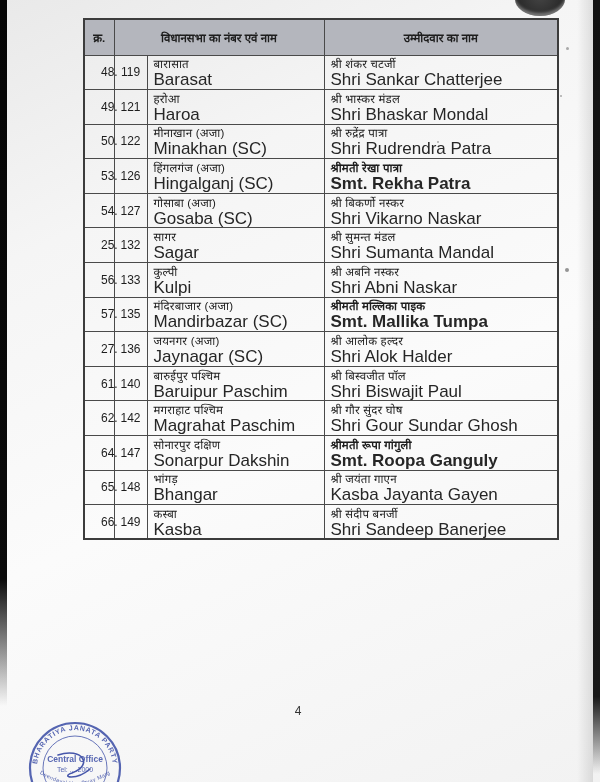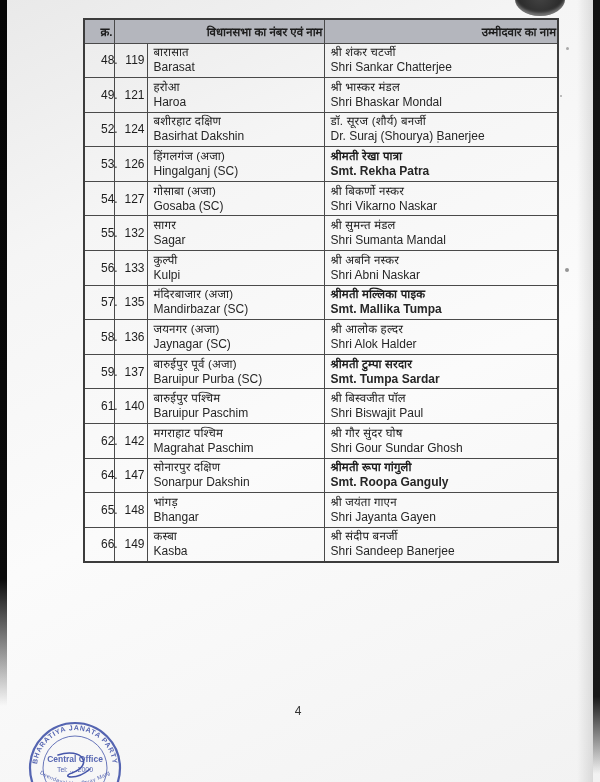--- a/index.html
+++ b/index.html
@@ -23,28 +23,28 @@
     background:linear-gradient(to left,rgba(0,0,0,0.10),rgba(0,0,0,0));}
   .binder-hole{position:absolute;left:515px;top:-18px;width:50px;height:34px;border-radius:50%;
     background:radial-gradient(circle at 50% 40%,#454545,#1f1f1f);
     box-shadow:inset 0 -3px 3px rgba(255,255,255,0.35);}
   table.list{position:absolute;left:83px;top:18px;width:474px;
     border-collapse:collapse;table-layout:fixed;
     border:2px solid #3c3c3c;color:var(--text);}
   col.w-serial{width:30px;} col.w-number{width:33px;}
   col.w-name{width:177px;} col.w-cand{width:234px;}
   th,td{border:1px solid var(--border);box-sizing:border-box;}
-  thead th{background:var(--header-bg);height:24px;font-size:11.5px;font-weight:bold;
-    text-align:right;padding:2px 1px;}
+  thead th{background:var(--header-bg);height:36px;font-size:11.5px;font-weight:bold;
+    text-align:center;padding:2px 1px;}
   tbody td{height:34.6px;vertical-align:middle;}
   td.cell-serial{text-align:center;font-size:12px;padding:0 16px;}
-  td.cell-number{text-align:right;font-size:12px;padding:3px 2px;}
+  td.cell-number{text-align:center;font-size:12px;padding:3px 2px;}
   td.cell-name,td.cell-cand{padding:1px 6px;}
   .hi{font-size:11.5px;line-height:15px;letter-spacing:.2px;}
-  .en{font-size:12px;line-height:15px;color:#262626;}
+  .en{font-size:17px;line-height:15px;color:#262626;}
   .bold .hi,.bold .en{font-weight:bold;}
   .page-number{position:absolute;left:283px;top:704px;width:30px;text-align:center;
     font-size:12px;color:#333;}
   .stamp{position:absolute;left:24px;top:717px;width:102px;height:102px;opacity:.88;}
   .speck{position:absolute;width:3px;height:3px;border-radius:50%;background:#6a6a6a;opacity:.55;}
   .s1{left:566px;top:47px;} .s2{left:560px;top:95px;width:2px;height:2px;}
   .s3{left:565px;top:268px;width:4px;height:4px;opacity:.7;} .s4{left:437px;top:141px;width:2px;height:2px;}
 </style>
 </head>
 <body>
@@ -90,34 +90,34 @@
       <td class="cell-name">
         <div class="hi">हरोआ</div>
         <div class="en">Haroa</div>
       </td>
       <td class="cell-cand">
         <div class="hi">श्री भास्कर मंडल</div>
         <div class="en">Shri Bhaskar Mondal</div>
       </td>
     </tr>
 
-
-
-    <tr>
-      <td class="cell-serial">52.</td>
-      <td class="cell-number">124</td>
-      <td class="cell-name">
-        <div class="hi">बशीरहाट दक्षिण</div>
-        <div class="en">Basirhat Dakshin</div>
-      </td>
-      <td class="cell-cand">
-        <div class="hi">डॉ. सूरज (शौर्य) बनर्जी</div>
-        <div class="en">Dr. Suraj (Shourya) Banerjee</div>
-      </td>
-    </tr>
+    <tr>
+      <td class="cell-serial">50.</td>
+      <td class="cell-number">122</td>
+      <td class="cell-name">
+        <div class="hi">मीनाखान (अजा)</div>
+        <div class="en">Minakhan (SC)</div>
+      </td>
+      <td class="cell-cand">
+        <div class="hi">श्री रुद्रेंद्र पात्रा</div>
+        <div class="en">Shri Rudrendra Patra</div>
+      </td>
+    </tr>
+
+
 
     <tr>
       <td class="cell-serial">53.</td>
       <td class="cell-number">126</td>
       <td class="cell-name">
         <div class="hi">हिंगलगंज (अजा)</div>
         <div class="en">Hingalganj (SC)</div>
       </td>
       <td class="cell-cand bold">
         <div class="hi">श्रीमती रेखा पात्रा</div>
@@ -132,21 +132,21 @@
         <div class="hi">गोसाबा (अजा)</div>
         <div class="en">Gosaba (SC)</div>
       </td>
       <td class="cell-cand">
         <div class="hi">श्री बिकर्णो नस्कर</div>
         <div class="en">Shri Vikarno Naskar</div>
       </td>
     </tr>
 
     <tr>
-      <td class="cell-serial">55.</td>
+      <td class="cell-serial">25.</td>
       <td class="cell-number">132</td>
       <td class="cell-name">
         <div class="hi">सागर</div>
         <div class="en">Sagar</div>
       </td>
       <td class="cell-cand">
         <div class="hi">श्री सुमन्त मंडल</div>
         <div class="en">Shri Sumanta Mandal</div>
       </td>
     </tr>
@@ -171,44 +171,32 @@
         <div class="hi">मंदिरबाजार (अजा)</div>
         <div class="en">Mandirbazar (SC)</div>
       </td>
       <td class="cell-cand bold">
         <div class="hi">श्रीमती मल्लिका पाइक</div>
         <div class="en">Smt. Mallika Tumpa</div>
       </td>
     </tr>
 
     <tr>
-      <td class="cell-serial">58.</td>
+      <td class="cell-serial">27.</td>
       <td class="cell-number">136</td>
       <td class="cell-name">
         <div class="hi">जयनगर (अजा)</div>
         <div class="en">Jaynagar (SC)</div>
       </td>
       <td class="cell-cand">
         <div class="hi">श्री आलोक हल्दर</div>
         <div class="en">Shri Alok Halder</div>
       </td>
     </tr>
 
-    <tr>
-      <td class="cell-serial">59.</td>
-      <td class="cell-number">137</td>
-      <td class="cell-name">
-        <div class="hi">बारुईपुर पूर्व (अजा)</div>
-        <div class="en">Baruipur Purba (SC)</div>
-      </td>
-      <td class="cell-cand bold">
-        <div class="hi">श्रीमती टुम्पा सरदार</div>
-        <div class="en">Smt. Tumpa Sardar</div>
-      </td>
-    </tr>
 
 
     <tr>
       <td class="cell-serial">61.</td>
       <td class="cell-number">140</td>
       <td class="cell-name">
         <div class="hi">बारुईपुर पश्चिम</div>
         <div class="en">Baruipur Paschim</div>
       </td>
       <td class="cell-cand">
@@ -246,21 +234,21 @@
 
     <tr>
       <td class="cell-serial">65.</td>
       <td class="cell-number">148</td>
       <td class="cell-name">
         <div class="hi">भांगड़</div>
         <div class="en">Bhangar</div>
       </td>
       <td class="cell-cand">
         <div class="hi">श्री जयंता गाएन</div>
-        <div class="en">Shri Jayanta Gayen</div>
+        <div class="en">Kasba Jayanta Gayen</div>
       </td>
     </tr>
 
     <tr>
       <td class="cell-serial">66.</td>
       <td class="cell-number">149</td>
       <td class="cell-name">
         <div class="hi">कस्बा</div>
         <div class="en">Kasba</div>
       </td>

